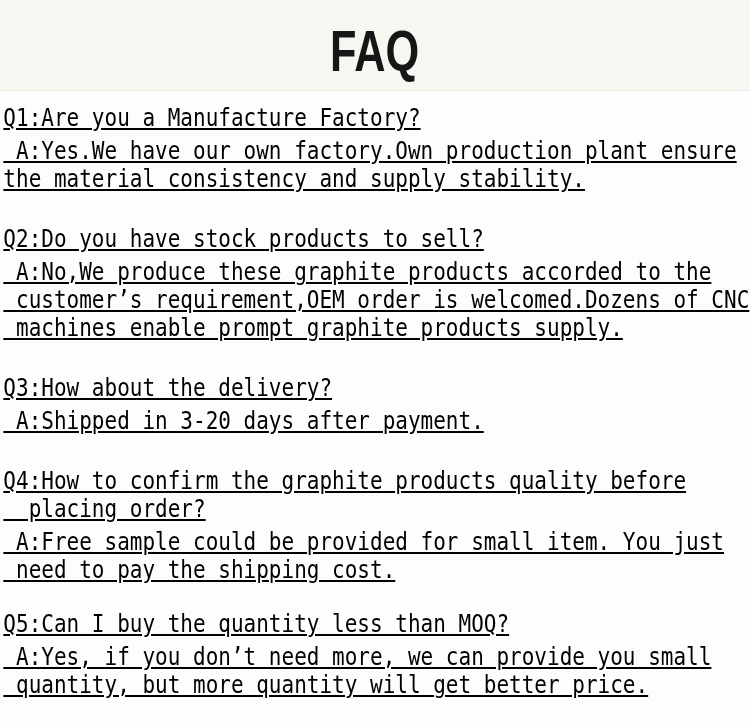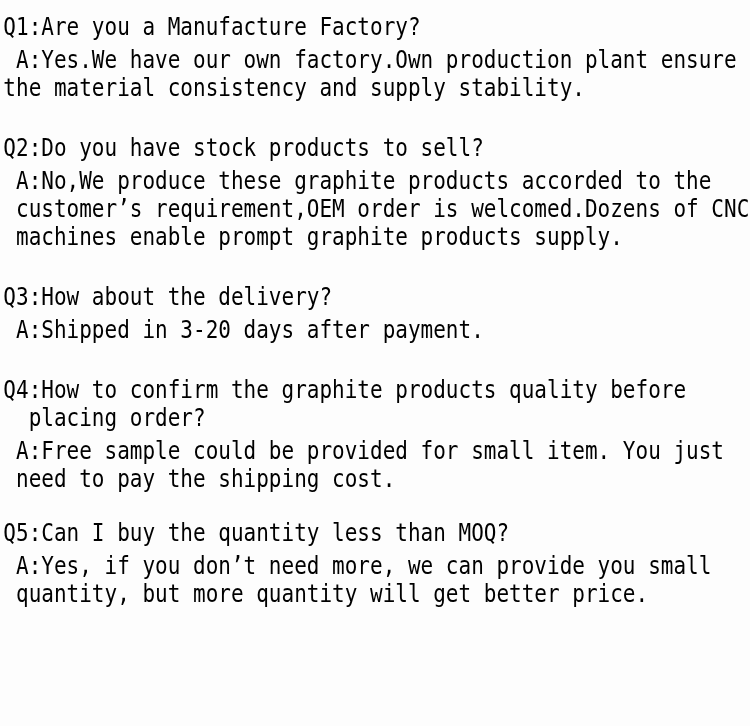--- a/index.html
+++ b/index.html
@@ -25,20 +25,21 @@
     font-family: "Liberation Sans", sans-serif;
     font-weight: 700;
     font-size: 57px;
     line-height: 1;
     color: #161616;
     transform: scaleX(0.76);
     margin-top: 12px;
   }
   .content {
     padding: 13px 0 0 0;
+    text-decoration: underline;
   }
   
   .scale {
     width: 893px;
     transform: scaleX(0.84);
     transform-origin: 0 0;
     font-size: 25px;
     line-height: 28px;
     padding-left: 4px;
   }
@@ -50,20 +51,23 @@
     white-space: pre;
     letter-spacing: 0;
   }
   .a { margin-top: 5px; }
 </style>
 </head>
 <body>
 
 <div class="page">
 
+  <div class="header">
+    <span class="title">FAQ</span>
+  </div>
 
   <div class="content">
     <div class="scale">
 
       <div class="faq-item">
         <p class="q">Q1:Are you a Manufacture Factory?</p>
         <p class="a"> A:Yes.We have our own factory.Own production plant ensure
 the material consistency and supply stability.</p>
       </div>
 

